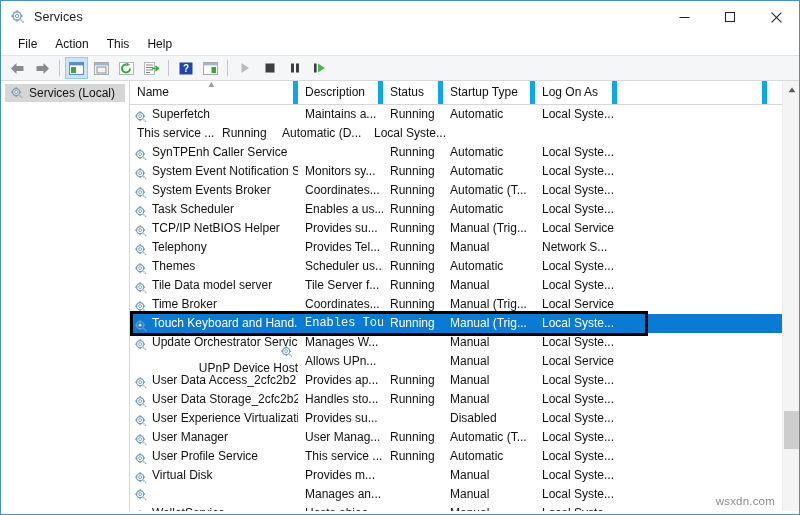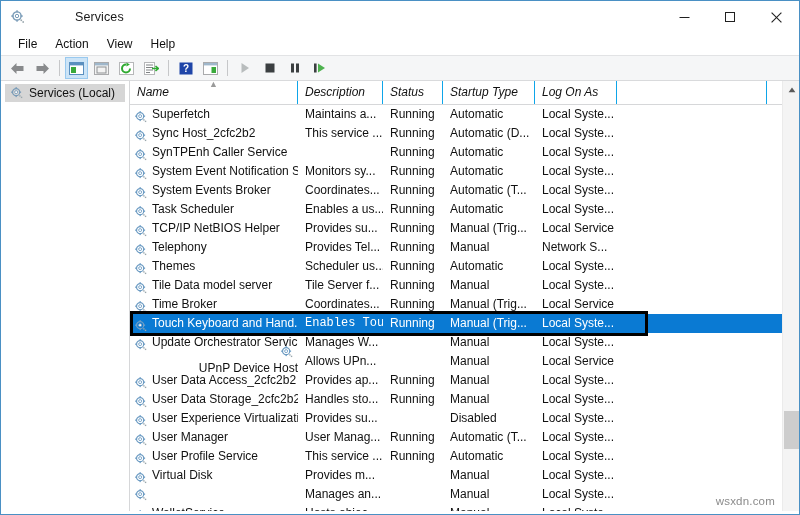--- a/index.html
+++ b/index.html
@@ -27,21 +27,20 @@
     overflow: hidden;
   }
 
   
   #titlebar {
     position: relative;
     height: 32px;
     background: #ffffff;
     display: flex;
     align-items: center;
-    gap: 41px;
   }
   #title-icon {
     width: 16px; height: 16px;
     margin-left: 9px; margin-right: 8px;
     flex: none;
     position: relative;
   }
   .gear-svg { display:block; }
   #title-text {
     font-size: 12.5px;
@@ -141,28 +140,27 @@
     display: flex;
     height: 24px;
     background: #ffffff;
     border-bottom: 1px solid #d6d7d9;
     box-sizing: border-box;
     position: relative;
   }
   .col-head {
     position: relative;
     box-sizing: border-box;
-    border-right: 1px solid #0ea5e9;
+    border-right: 5px solid #0ea5e9;
     font-size: 12px;
     color: #111;
     padding-left: 7px;
     line-height: 23px;
     white-space: nowrap;
     overflow: hidden;
-    font-style: italic;
   }
   .sort-arrow {
     position: absolute;
     top: -1px;
     left: 50%;
     transform: translateX(-50%);
     color: #9a9a9a;
     font-size: 9px;
     line-height: 9px;
   }
@@ -278,21 +276,21 @@
             <line x1="0.6" y1="0.6" x2="10.4" y2="10.4" stroke="#202020" stroke-width="1.1"></line>
             <line x1="10.4" y1="0.6" x2="0.6" y2="10.4" stroke="#202020" stroke-width="1.1"></line>
           </svg>
       </div>
     </div>
   </div>
 
   <div id="menubar">
     <div class="menu-item">File</div>
     <div class="menu-item">Action</div>
-    <div class="menu-item">View</div>
+    <div class="menu-item">This</div>
     <div class="menu-item">Help</div>
   </div>
 
   <div id="toolbar">
     <div class="tb-btn">
       <svg width="15" height="13" viewBox="0 0 15 13">
           <path d="M6.5 1 L1 6.5 L6.5 12 L6.5 9 L13.5 9 L13.5 4 L6.5 4 Z" fill="#888a8c"></path>
         </svg>
     </div>
     <div class="tb-btn">
@@ -428,37 +426,20 @@
                   </g>
                 </svg></span>
               <span>Superfetch</span>
             </div>
             <div class="cell" style="width: 85px;">Maintains a...</div>
             <div class="cell" style="width: 60px;">Running</div>
             <div class="cell" style="width: 92px;">Automatic</div>
             <div class="cell" style="width: 82px;">Local Syste...</div>
           </div>
           <div class="row">
-            <div class="cell name" style="width: 168px;">
-              <span class="row-icon"><svg width="14" height="14" viewBox="0 0 16 16">
-                  <circle cx="7" cy="7" r="4.1" fill="none" stroke="#6f9dc4" stroke-width="1.4"></circle>
-                  <circle cx="7" cy="7" r="1.7" fill="#ffffff" stroke="#6f9dc4" stroke-width="1"></circle>
-                  <g fill="#6f9dc4">
-                    <rect x="6.3" y="1.3" width="1.5" height="2.1"></rect>
-                    <rect x="6.3" y="10.6" width="1.5" height="2.1"></rect>
-                    <rect x="1.3" y="6.3" width="2.1" height="1.5"></rect>
-                    <rect x="10.6" y="6.3" width="2.1" height="1.5"></rect>
-                  </g>
-                  <g fill="#9aa7ad">
-                    <rect x="10.5" y="10.5" width="1.6" height="1.6"></rect>
-                    <rect x="12.4" y="12.2" width="1.6" height="1.6"></rect>
-                  </g>
-                </svg></span>
-              <span>Sync Host_2cfc2b2</span>
-            </div>
             <div class="cell" style="width: 85px;">This service ...</div>
             <div class="cell" style="width: 60px;">Running</div>
             <div class="cell" style="width: 92px;">Automatic (D...</div>
             <div class="cell" style="width: 82px;">Local Syste...</div>
           </div>
           <div class="row">
             <div class="cell name" style="width: 168px;">
               <span class="row-icon"><svg width="14" height="14" viewBox="0 0 16 16">
                   <circle cx="7" cy="7" r="4.1" fill="none" stroke="#6f9dc4" stroke-width="1.4"></circle>
                   <circle cx="7" cy="7" r="1.7" fill="#ffffff" stroke="#6f9dc4" stroke-width="1"></circle>

